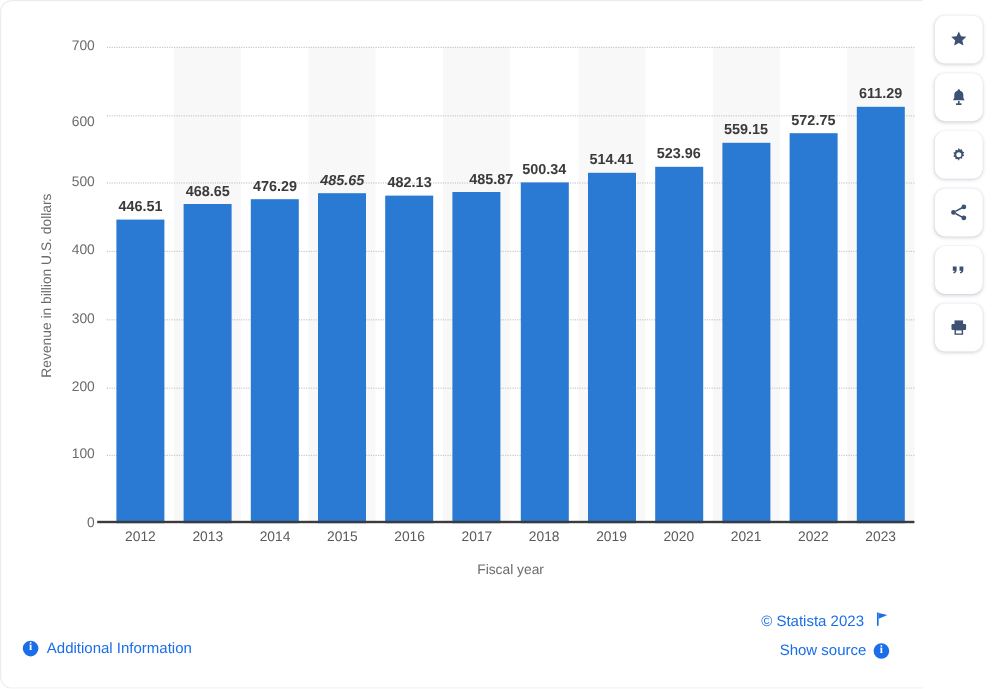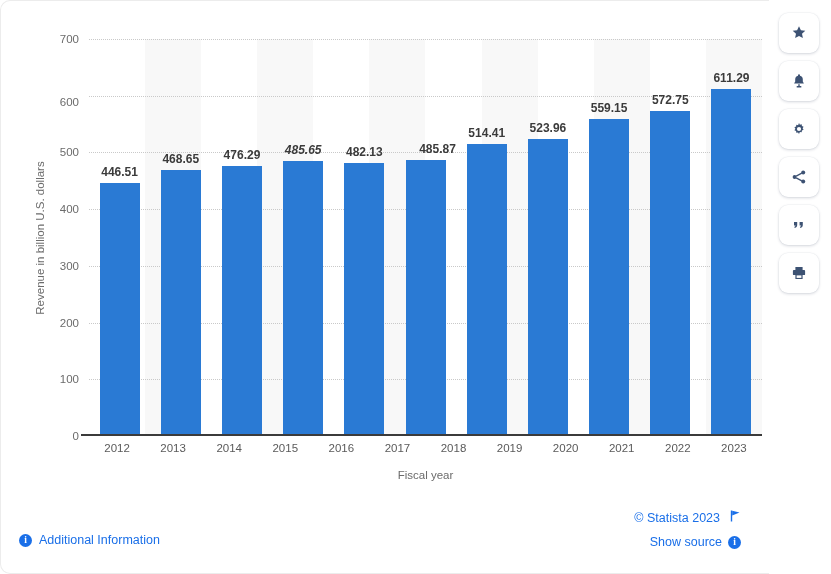--- a/index.html
+++ b/index.html
@@ -284,20 +284,24 @@
           </div>
           <div class="col">
             <div class="barlabel" style="bottom: 277.437px;">482.13</div>
             <div class="bar" style="height: 273.437px; background: rgb(42, 122, 212);"></div>
           </div>
           <div class="col">
             <div class="barlabel" style="bottom: 279.558px; margin-left: 12px;">485.87</div>
             <div class="bar" style="height: 275.558px; background: rgb(42, 122, 212);"></div>
           </div>
           <div class="col">
+            <div class="barlabel" style="bottom: 287.764px;">500.34</div>
+            <div class="bar" style="height: 283.764px; background: rgb(42, 122, 212);"></div>
+          </div>
+          <div class="col">
             <div class="barlabel" style="bottom: 295.744px;">514.41</div>
             <div class="bar" style="height: 291.744px; background: rgb(42, 122, 212);"></div>
           </div>
           <div class="col">
             <div class="barlabel" style="bottom: 301.16px;">523.96</div>
             <div class="bar" style="height: 297.16px; background: rgb(42, 122, 212);"></div>
           </div>
           <div class="col">
             <div class="barlabel" style="bottom: 321.118px;">559.15</div>
             <div class="bar" style="height: 317.118px; background: rgb(42, 122, 212);"></div>

